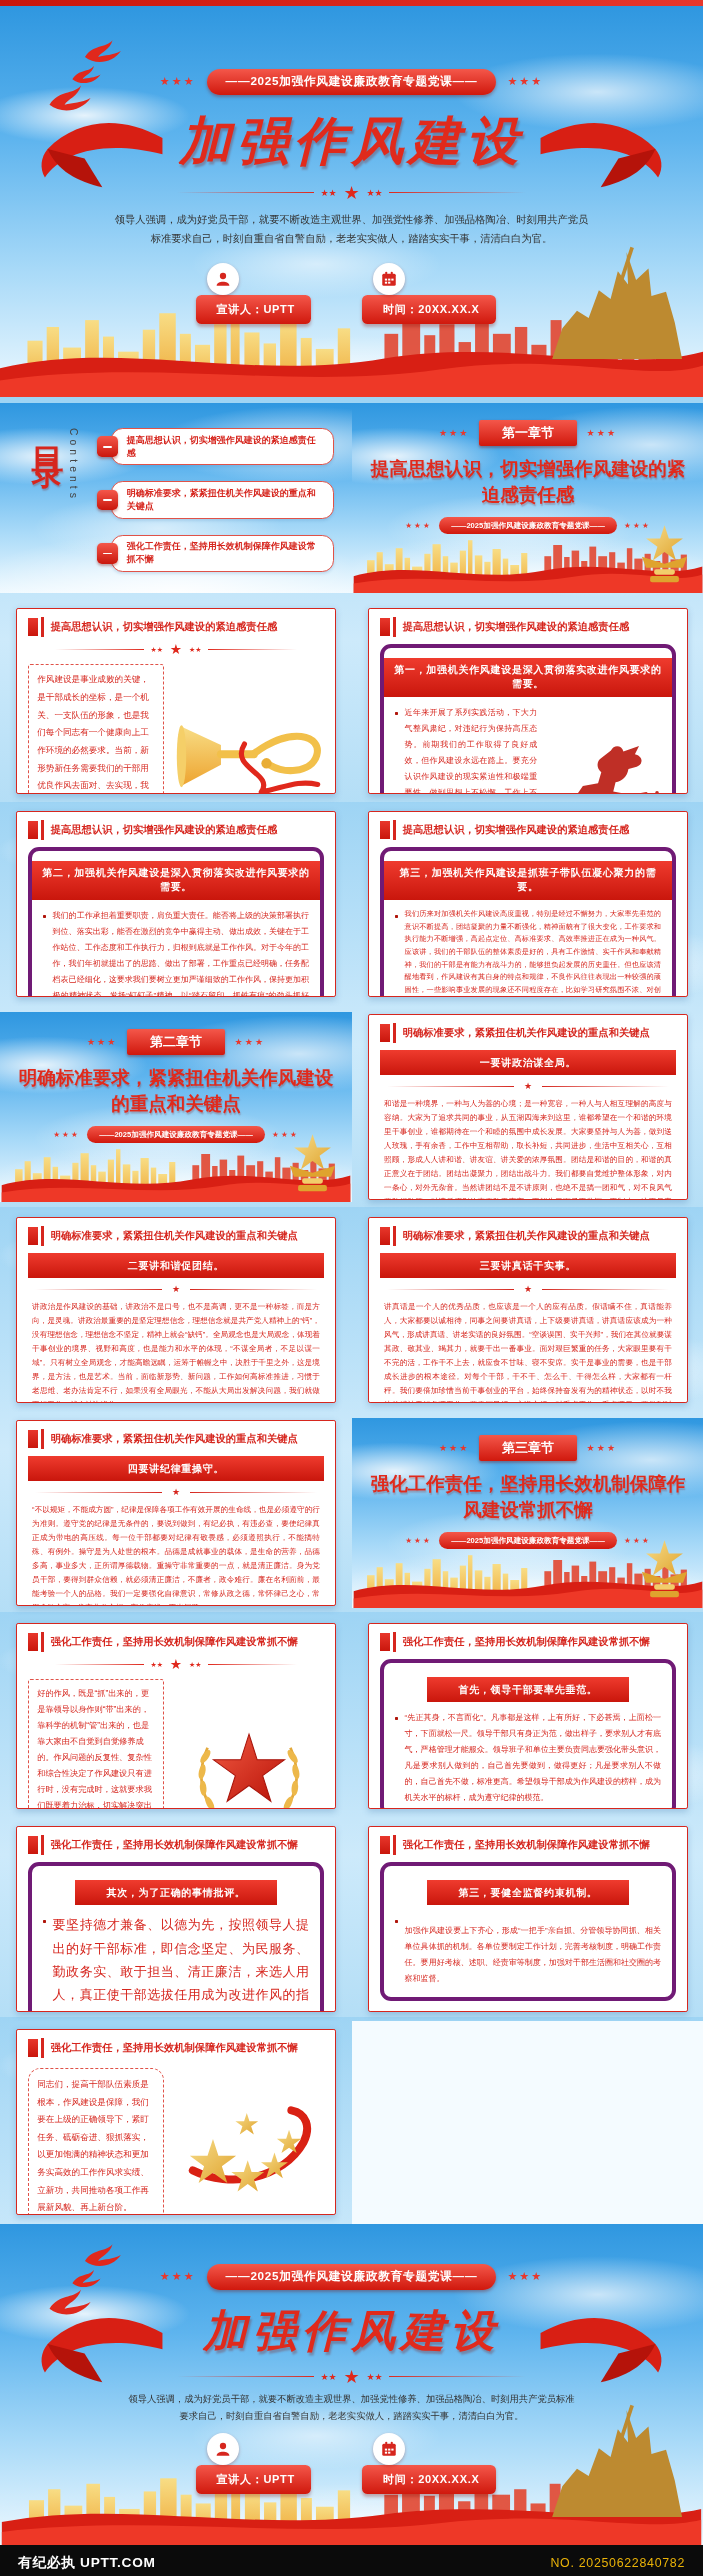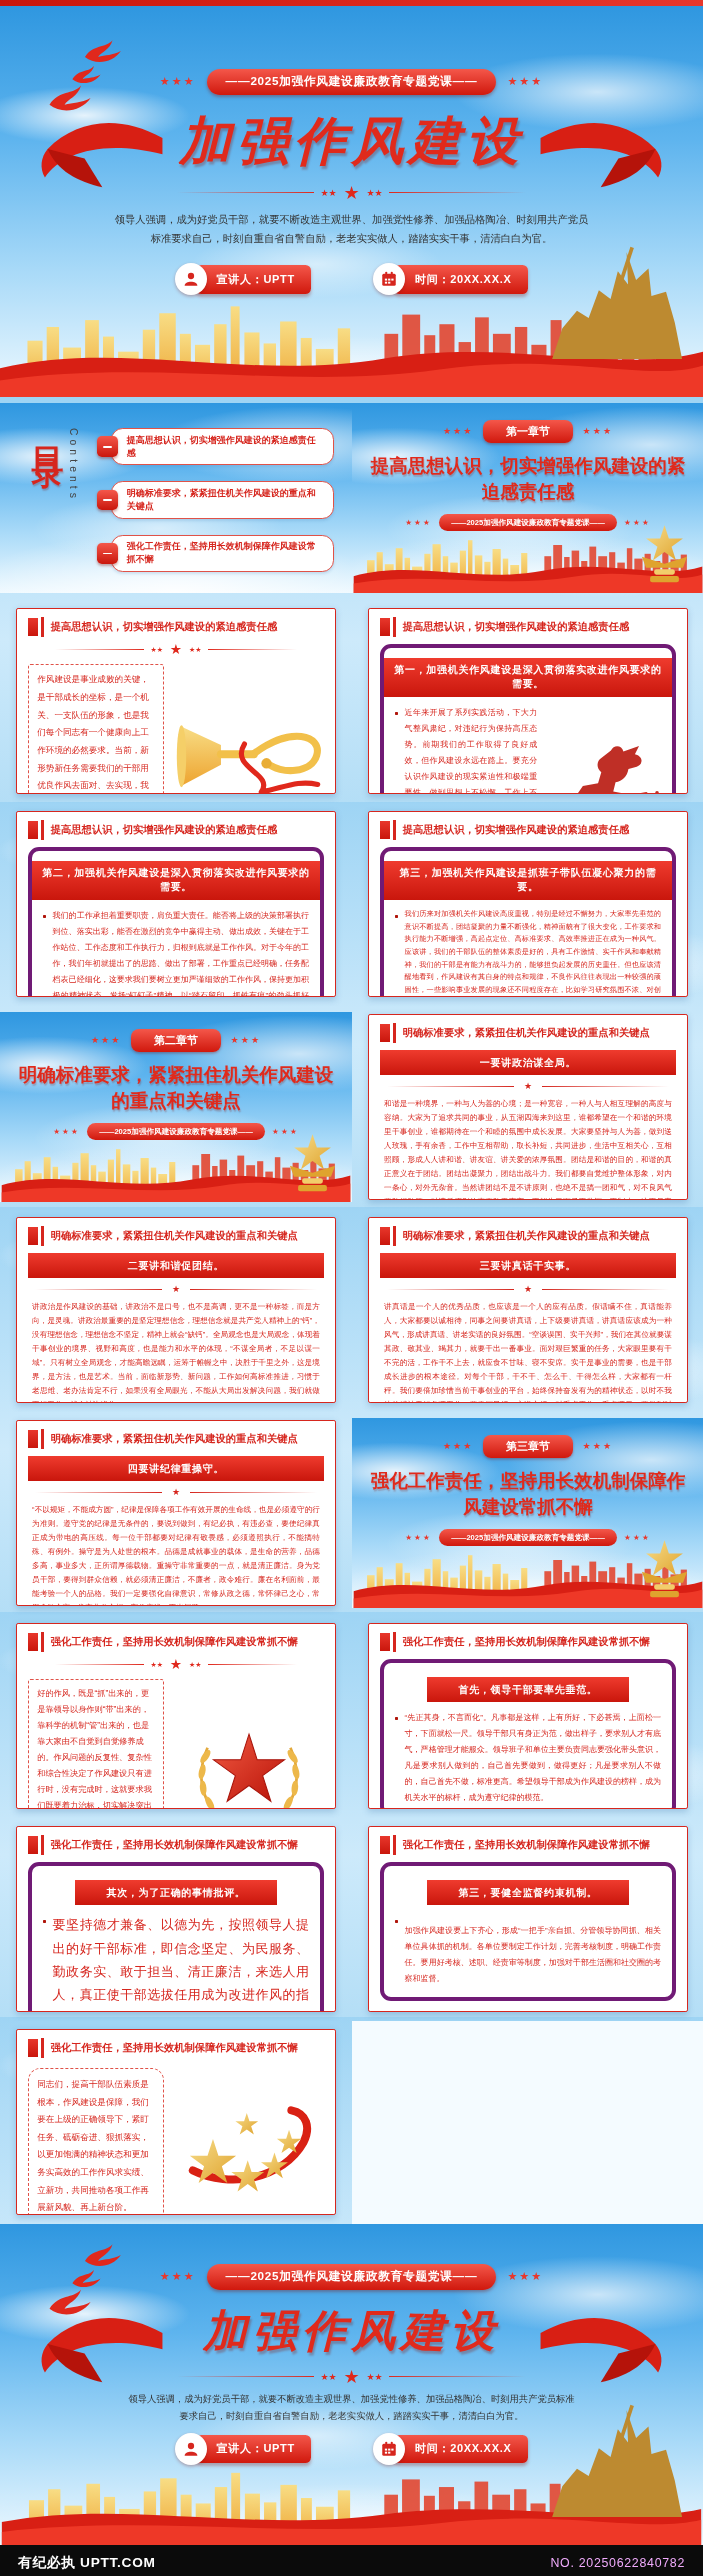--- a/index.html
+++ b/index.html
@@ -35,21 +35,21 @@
   .ribbon.right{right:38px;transform:scaleX(-1);}
   .stardiv{display:flex;align-items:center;justify-content:center;gap:6.9px;margin-top:6.9px;position:relative;z-index:3;}
   .stardiv .line{width:137px;height:1.4px;background:linear-gradient(90deg,transparent,#e0281c);}
   .stardiv .line.r{background:linear-gradient(270deg,transparent,#e0281c);}
   .stardiv .s{color:#e0281c;font-size:9px;}
   .stardiv .s.big{font-size:18px;line-height:1;}
   .hero-sub{width:474px;margin:9.6px auto 0;text-align:center;font-size:10.3px;color:#333;line-height:1.8;position:relative;z-index:3;}
   .hero.compact .hero-sub{width:453px;font-size:9.3px;margin-top:5.5px;}
   .info-row{display:flex;justify-content:center;gap:62px;margin-top:15px;position:relative;z-index:3;}
   .hero.compact .info-row{margin-top:8.2px;}
-  .info{display:flex;align-items:center;}
+  .info{display:flex;flex-direction:column;}
   .info-circle{width:32px;height:32px;border-radius:50%;background:#fff;display:flex;align-items:center;justify-content:center;
       box-shadow:0 1.4px 3.4px rgba(130,10,0,.3);position:relative;z-index:2;}
   .info-circle svg{width:18px;height:18px;}
   .info-rect{background:linear-gradient(180deg,#f4574a,#d0180d);color:#fff;font-weight:bold;font-size:11px;
       padding:6.9px 16.5px 6.9px 20.6px;border-radius:5.5px;margin-left:-11px;letter-spacing:0.7px;box-shadow:0 2.1px 3.4px rgba(130,10,0,.3);}
   .hero-skyline{position:absolute;left:0;right:0;bottom:0;height:103px;width:100%;z-index:1;}
   .hero-statue{position:absolute;right:12.4px;bottom:38px;width:158px;height:117px;z-index:2;}
 
   
   .grid{display:grid;grid-template-columns:352px 352px;grid-auto-rows:203px;
@@ -72,22 +72,22 @@
   .toc-num{width:20.6px;height:20.6px;border-radius:4.8px;background:linear-gradient(180deg,#f4574a,#c9160c);
       box-shadow:0 1.4px 2.7px rgba(130,10,0,.35);position:relative;z-index:2;flex:0 0 20.6px;}
   .toc-num::after{content:"";position:absolute;left:5.5px;top:9.6px;width:9.6px;height:1.7px;background:#fff;border-radius:1.4px;}
   .toc-pill{flex:1;margin-left:-6.9px;background:#fff;border:0.7px solid #e05248;border-radius:11.7px;
       padding:4.8px 9.6px 4.8px 15px;color:#d6261e;font-weight:bold;font-size:9px;box-shadow:0 1.4px 2.7px rgba(60,120,180,.18);}
 
   
   .chapter-inner{height:100%;position:relative;text-align:center;}
   .ch-badge-row{display:flex;justify-content:center;align-items:center;gap:9.6px;padding-top:16.5px;position:relative;z-index:3;}
   .ch-badge-row .stars3{font-size:9px;}
-  .ch-pill{background:linear-gradient(180deg,#f4574a,#d0180d);color:#fff;font-weight:bold;font-size:11px;
-      padding:4.1px 23px;border-radius:8px;box-shadow:0 1.4px 2.7px rgba(130,10,0,.35);}
+  .ch-pill{background:linear-gradient(180deg,#f4574a,#d0180d);color:#fff;font-weight:bold;font-size:13px;
+      padding:4.1px 23px;border-radius:2px;box-shadow:0 1.4px 2.7px rgba(130,10,0,.35);}
   .ch-title{margin:9.6px auto 0;width:92%;font-size:18.5px;font-weight:bold;color:#e02a1c;line-height:1.45;
       text-shadow:0.7px 2.1px 1.4px rgba(130,10,0,.25);position:relative;z-index:3;}
   .ch-sub-row{display:flex;justify-content:center;align-items:center;gap:6.9px;margin-top:8.2px;position:relative;z-index:3;}
   .ch-sub-row .stars3{font-size:7.6px;}
   .ch-sub-pill{background:linear-gradient(180deg,#f4574a,#d0180d);color:#fff;font-weight:bold;font-size:7.6px;
       padding:3.4px 12.4px;border-radius:11px;}
   .ch-skyline{position:absolute;left:0;right:0;bottom:0;height:60px;width:100%;z-index:1;}
   .trophy{position:absolute;right:9.6px;bottom:5.5px;width:59px;height:63px;z-index:2;}
 
   
@@ -124,21 +124,21 @@
   .divline{display:flex;align-items:center;gap:9.6px;margin:6.2px 6.9px;}
   .divline .dl{flex:1;height:1px;background:linear-gradient(90deg,transparent,#d6261e);}
   .divline .dl.r{background:linear-gradient(270deg,transparent,#d6261e);}
   .divline .st{color:#d6261e;font-size:9px;line-height:1;}
   .long-text{color:#d6261e;font-size:7.6px;line-height:1.85;text-align:justify;padding:0 4.1px;}
 
   
   .footer{height:36px;background:#0b0b0b;display:flex;align-items:center;justify-content:space-between;
       padding:0 18px;box-sizing:border-box;}
   .footer .brand{color:#fff;font-weight:bold;font-size:13.7px;letter-spacing:0.7px;}
-  .footer .serial{color:#f0abfc;font-size:12.4px;letter-spacing:0.7px;}
+  .footer .serial{color:#eab308;font-size:12.4px;letter-spacing:0.7px;}
 
   .hidden-defs{position:absolute;width:0;height:0;overflow:hidden;}
 </style>
 </head>
 <body>
 
 <svg class="hidden-defs" aria-hidden="true">
   <defs>
     <linearGradient id="gbuild" x1="0" y1="0" x2="0" y2="1">
       <stop offset="0" stop-color="#f8dd85"></stop>

